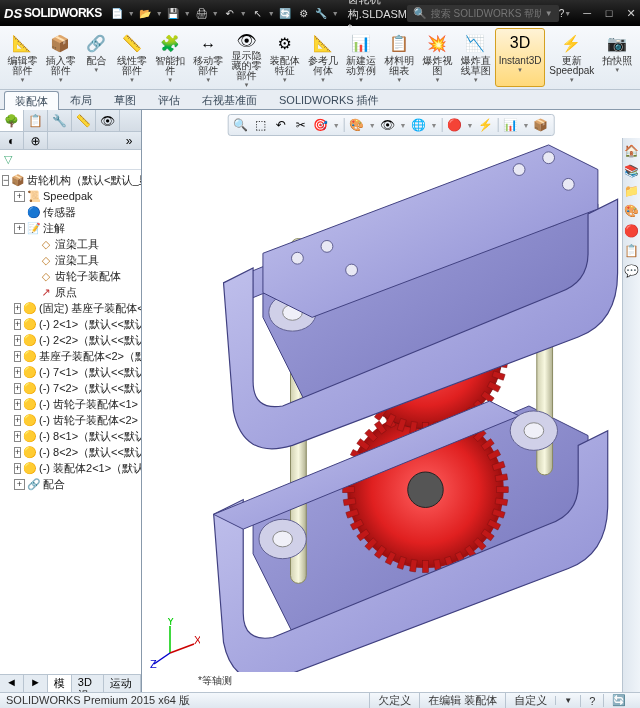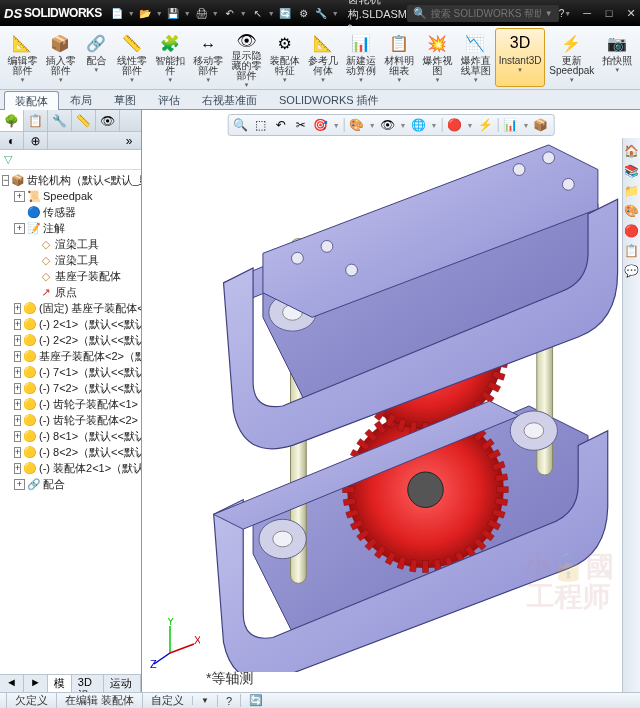--- a/index.html
+++ b/index.html
@@ -44,21 +44,21 @@
 .side-bottom-tabs{height:18px;background:#e4ebf2;border-top:1px solid #b8c4d0;display:flex;font-size:10px}
 .btab{padding:1px 6px;border-right:1px solid #b8c4d0;cursor:pointer}
 .btab.active{background:#fff}
 
 .viewport{flex:1;background:#fff;position:relative;overflow:hidden}
 .view-tools{position:absolute;top:4px;left:50%;transform:translateX(-50%);height:22px;background:linear-gradient(#f7f9fc,#e4ebf2);border:1px solid #b8c4d0;border-radius:3px;display:flex;align-items:center;padding:0 4px;gap:4px;z-index:10}
 .vt-icn{width:16px;height:16px;font-size:12px;cursor:pointer;display:flex;align-items:center;justify-content:center}
 .vt-sep{width:1px;height:14px;background:#b8c4d0}
 .model-svg{position:absolute;top:30px;left:0;width:100%;height:calc(100% - 50px)}
 .triad{position:absolute;bottom:24px;left:8px;width:50px;height:50px}
-.view-label{position:absolute;bottom:4px;left:64px;font-size:14px;color:#333}
+.view-label{position:absolute;bottom:4px;left:56px;font-size:10px;color:#333}
 .rtask{position:absolute;right:0;top:28px;width:18px;background:linear-gradient(90deg,#dfe7ef,#eff4f9);border-left:1px solid #b8c4d0;height:calc(100% - 28px);display:flex;flex-direction:column;align-items:center;padding-top:6px;gap:6px}
 .rtask-i{font-size:12px;cursor:pointer}
 
 .statusbar{height:16px;background:linear-gradient(#f4f8fc,#dfe7ef);border-top:1px solid #b8c4d0;display:flex;align-items:center;padding:0 6px;font-size:10px;color:#333}
 .st-left{flex:1}
 .st-seg{padding:0 8px;border-left:1px solid #b8c4d0}
 
 .watermark{position:absolute;right:26px;bottom:80px;font-size:28px;color:rgba(200,140,140,0.18);font-weight:bold;text-align:center;line-height:30px;pointer-events:none}
 </style>
 </head>
@@ -238,21 +238,21 @@
             <span class="tree-lbl">渲染工具</span>
           </div>
           <div class="tree-row ind2">
             <span style="width:13px;display:inline-block"></span>
             <span class="ticn" style="color:#c08030">◇</span>
             <span class="tree-lbl">渲染工具</span>
           </div>
           <div class="tree-row ind2">
             <span style="width:13px;display:inline-block"></span>
             <span class="ticn" style="color:#c08030">◇</span>
-            <span class="tree-lbl">基座子装配体</span>
+            <span class="tree-lbl">齿轮子装配体</span>
           </div>
           <div class="tree-row ind2">
             <span style="width:13px;display:inline-block"></span>
             <span class="ticn" style="color:#c03030">↗</span>
             <span class="tree-lbl">原点</span>
           </div>
           <div class="tree-row ind1">
             <span class="exp">+</span>
             <span class="ticn" style="color:#c90">🟡</span>
             <span class="tree-lbl">(固定) 基座子装配体&lt;1&gt;（</span>
@@ -515,25 +515,24 @@
 
     <div class="rtask">
       <span class="rtask-i">🏠</span>
       <span class="rtask-i">📚</span>
       <span class="rtask-i">📁</span>
       <span class="rtask-i">🎨</span>
       <span class="rtask-i">🔴</span>
       <span class="rtask-i">📋</span>
       <span class="rtask-i">💬</span>
     </div>
-    <div class="watermark" style="white-space:pre-line">小🔒國
-工程师</div>
   </div>
 </div>
 
 <div class="statusbar">
+  <span class="st-left">SOLIDWORKS Premium 2015 x64 版</span>
   <span class="st-seg">欠定义</span>
   <span class="st-seg">在编辑 装配体</span>
   <span class="st-seg">自定义</span>
   <span class="st-seg" style="font-size:8px">▼</span>
   <span class="st-seg">?</span>
   <span class="st-seg" style="color:#4a4">🔄</span>
 </div>
 
 </body></html>

